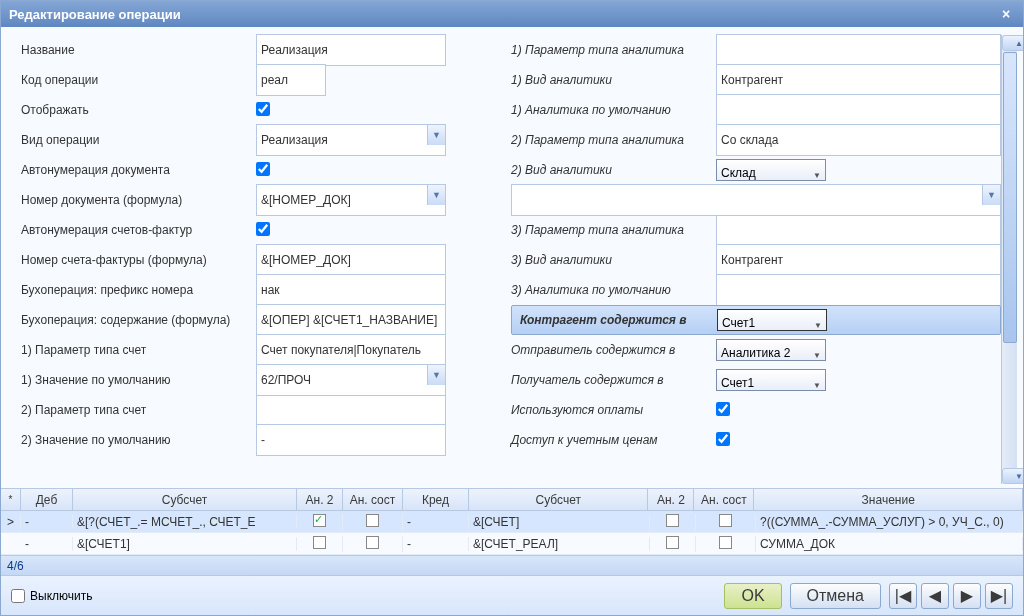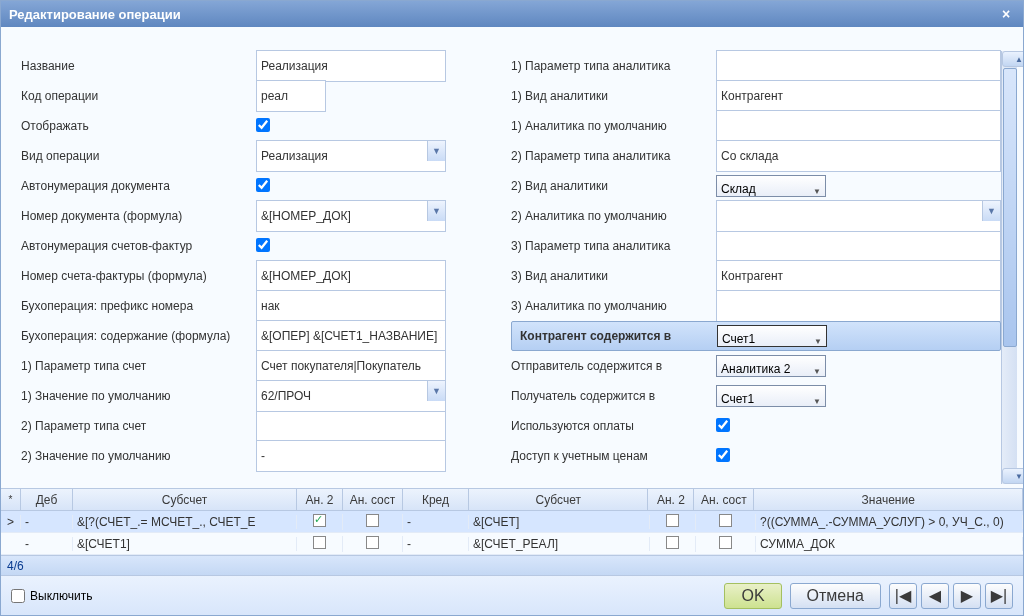--- a/index.html
+++ b/index.html
@@ -2,25 +2,25 @@
 <html><head>
 <meta charset="utf-8">
 <style>
   * { box-sizing: border-box; margin: 0; padding: 0; }
   html, body { width: 1024px; height: 616px; font-family: Arial, sans-serif; font-size: 12px; overflow: hidden; }
   .window { width: 1024px; height: 616px; background: #f0f4fa; border: 1px solid #8aa8d0; display: flex; flex-direction: column; }
   .titlebar { height: 26px; background: linear-gradient(to bottom, #84a6d6, #5f87c0); color: #fff; display: flex; align-items: center; padding: 0 8px; font-size: 13px; font-weight: bold; }
   .titlebar .title { flex: 1; }
   .titlebar .close { width: 18px; text-align: center; cursor: pointer; font-size: 14px; }
   .content { flex: 1; display: flex; flex-direction: column; background: #f7fbff; overflow: hidden; }
-  .form-area { flex: 1; display: flex; padding: 24px 6px 4px 20px; position: relative; overflow: hidden; }
+  .form-area { flex: 1; display: flex; padding: 8px 6px 4px 20px; position: relative; overflow: hidden; }
   .col { flex: 1; display: flex; flex-direction: column; }
   .row { display: flex; align-items: center; height: 30px; }
   .lbl { width: 235px; color: #333; font-size: 12px; padding-right: 6px; }
-  .col.right .lbl { width: 205px; }
+  .col.right .lbl { width: 205px; font-style: italic; }
   .fld { flex: 1; }
   .fld.narrow { max-width: 190px; }
   input[type=text].inp, select.inp {
     width: 100%; height: 32px; border: 1px solid #b7c8e2; background: #fff;
     font-size: 12px; padding: 0 4px; color: #333;
   }
   .blue-text { color: #0a3b90; }
   .fld.combo { position: relative; }
   .combo-btn { position: absolute; right: 1px; top: 1px; width: 18px; height: 20px;
     background: linear-gradient(to bottom, #eef4fe, #c9dbf6); border-left: 1px solid #b7c8e2;
@@ -170,21 +170,20 @@
         <div class="row">
             <div class="lbl">2) Вид аналитики</div>
             <div class="fld" style="max-width:110px">
               <div class="drop-small">
                 <span>Склад</span>
                 <span class="arrow">▼</span>
               </div>
             </div>
           </div>
         <div class="row">
-            <div class="lbl">2) Аналитика по умолчанию</div>
             <div class="fld combo"><input class="inp" type="text" value="" style=""><span class="combo-btn">▼</span></div>
           </div>
         <div class="row">
             <div class="lbl">3) Параметр типа аналитика</div>
             <div class="fld"><input class="inp" type="text" value="" style=""></div>
           </div>
         <div class="row">
             <div class="lbl">3) Вид аналитики</div>
             <div class="fld"><input class="inp blue-text" type="text" value="Контрагент" style=""></div>
           </div>

